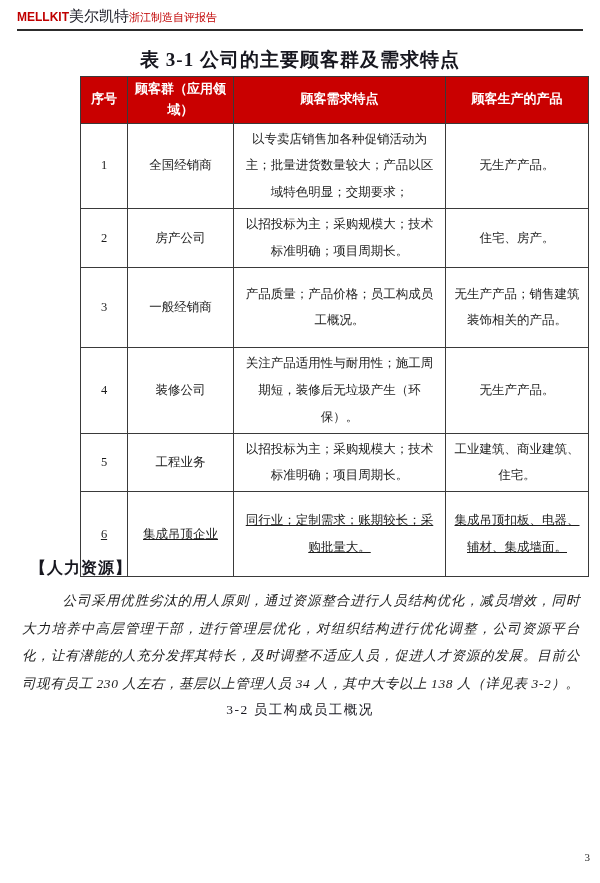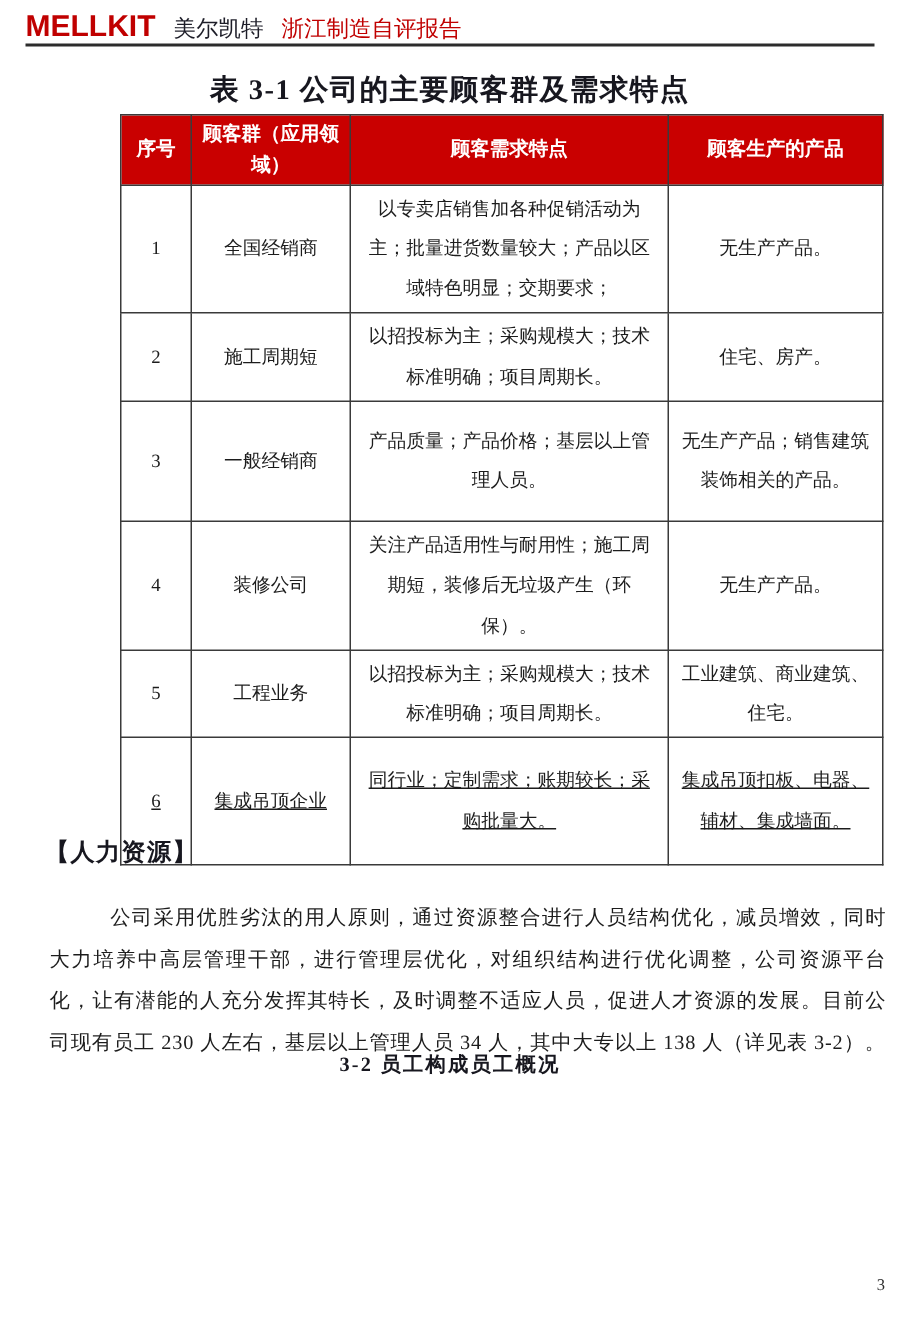--- a/index.html
+++ b/index.html
@@ -17,25 +17,25 @@
   .doc-header {
     position: absolute;
     top: 7px; left: 17px; right: 17px;
     white-space: nowrap;
     font-size: 15px;
   }
   .brand {
     font-family: "Liberation Sans", "DejaVu Sans", sans-serif;
     font-weight: bold;
     color: #c00000;
-    font-size: 20px;
-    margin-right: 12px;
+    font-size: 12px;
+    margin-right: 0;
   }
   .brand-cn { color: #1d1d28; font-size: 15px; }
-  .report-title { color: #c00000; font-size: 15px; margin-left: 12px; }
+  .report-title { color: #c00000; font-size: 11px; }
   .header-rule {
     position: absolute;
     top: 29px; left: 17px; right: 17px;
     border-top: 2px solid #2c2c2c;
     height: 0;
   }
 
   
   .table-caption {
     position: absolute;
@@ -97,27 +97,28 @@
   .hr-paragraph {
     position: absolute;
     top: 587px; left: 22px;
     width: 558px;
     font-size: 13.5px;
     line-height: 2.05;
     text-align: justify;
     text-indent: 3em;
     letter-spacing: 0.6px;
     color: #1c1c1c;
-    margin: 11px;
+    margin: 0;
+    font-style: italic;
   }
   .subheading {
     position: absolute;
     top: 701px; left: 0; width: 100%;
     text-align: center;
-    font-weight: bold;
+    font-weight: normal;
     font-size: 13.5px;
     letter-spacing: 1.5px;
     color: #17171f;
   }
 
   .page-number {
     position: absolute;
     top: 851px; right: 10px;
     font-size: 11px;
     color: #2a2a2a;
@@ -147,28 +148,28 @@
     <tbody>
 
     <tr>
         <td class="col-no">1</td>
         <td class="col-group">全国经销商</td>
         <td class="col-needs">以专卖店销售加各种促销活动为主；批量进货数量较大；产品以区域特色明显；交期要求；</td>
         <td class="col-products">无生产产品。</td>
       </tr>
         <tr>
         <td class="col-no">2</td>
-        <td class="col-group">施工周期短</td>
+        <td class="col-group">房产公司</td>
         <td class="col-needs">以招投标为主；采购规模大；技术标准明确；项目周期长。</td>
         <td class="col-products">住宅、房产。</td>
       </tr>
         <tr>
         <td class="col-no">3</td>
         <td class="col-group">一般经销商</td>
-        <td class="col-needs">产品质量；产品价格；基层以上管理人员。</td>
+        <td class="col-needs">产品质量；产品价格；员工构成员工概况。</td>
         <td class="col-products">无生产产品；销售建筑装饰相关的产品。</td>
       </tr>
         <tr>
         <td class="col-no">4</td>
         <td class="col-group">装修公司</td>
         <td class="col-needs">关注产品适用性与耐用性；施工周期短，装修后无垃圾产生（环保）。</td>
         <td class="col-products">无生产产品。</td>
       </tr>
         <tr>
         <td class="col-no">5</td>

